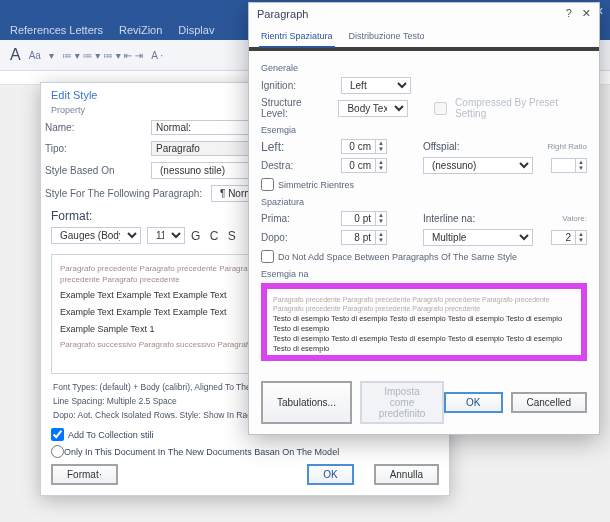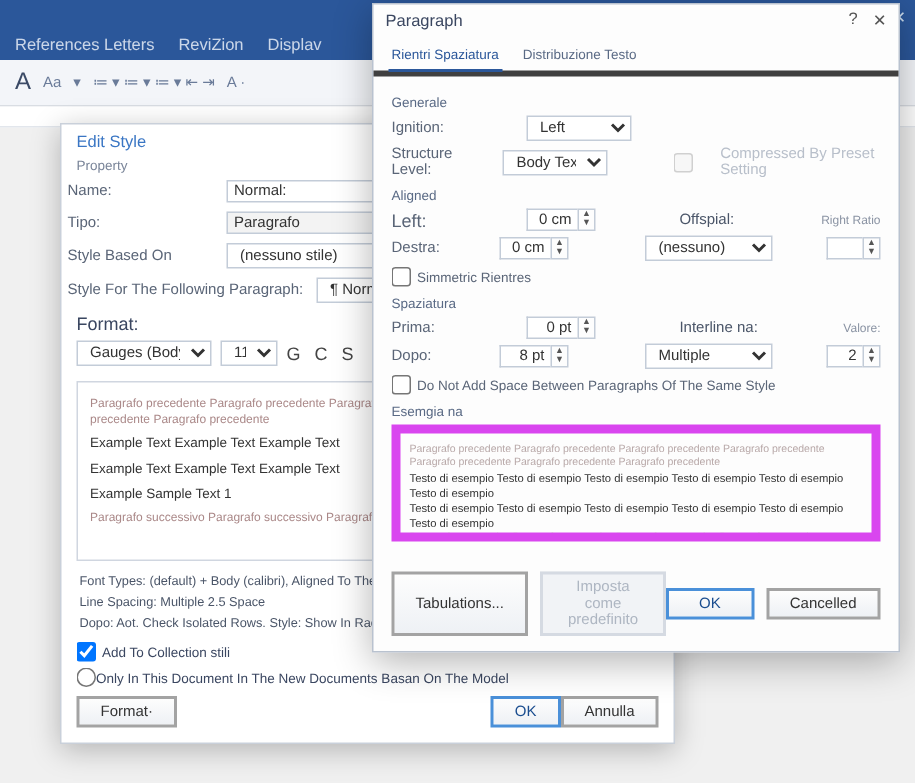--- a/index.html
+++ b/index.html
@@ -21,34 +21,34 @@
 .edit-style .hdr { padding: 6px 10px 2px; color: #3a76c4; font-size: 11px; }
 .edit-style .section-lbl { padding: 2px 10px; font-size: 9px; color: #7a8599; }
 .edit-style .row { display: flex; align-items: center; padding: 3px 4px; gap: 6px; }
 .edit-style .row .lbl { width: 100px; color: #5a6577; }
 .edit-style input[type=text], .edit-style select { border: 1px solid #c3ccd8; padding: 1px 4px; font-size: 10px; color: #333; background: #fff; }
 .edit-style .fmt-title { padding: 4px 10px 0; font-size: 12px; color: #3a4660; }
 .edit-style .fmt-bar { display: flex; align-items: center; gap: 6px; padding: 4px 10px; }
 .edit-style .preview { margin: 6px 10px; border: 1px solid #d0d6e0; background: #fff; padding: 8px; font-size: 8px; color: #a88; line-height: 1.4; height: 120px; overflow: hidden; }
 .edit-style .preview .blk { color: #333; font-size: 9px; margin: 4px 0; }
 .edit-style .meta { padding: 2px 12px; font-size: 8.5px; color: #4a5568; }
-.edit-style .footer-btns { display: flex; justify-content: flex-end; gap: 0; padding: 6px 10px 10px; }
+.edit-style .footer-btns { display: flex; justify-content: flex-end; gap: 20px; padding: 6px 10px 10px; }
 .btn { border: 2px solid #a3a3a3; background: linear-gradient(#fdfdfd,#eef1f5); padding: 3px 14px; font-size: 10px; color: #333; cursor: pointer; }
 .btn.primary { border-color: #4a90d9; color: #1a4d8f; }
 
 
 .para { position: absolute; left: 248px; top: 2px; width: 352px; background: #fdfdfd; border: 1px solid #b9c2cf; box-shadow: 0 6px 24px rgba(0,0,0,.3); font-size: 10px; color: #4a5568; }
 .para .titlebar { display: flex; align-items: center; justify-content: space-between; padding: 4px 8px; color: #3a4660; font-size: 11px; }
 .para .titlebar .ctl { display: flex; gap: 10px; color: #555; font-size: 11px; }
 .para .tabs { display: flex; gap: 12px; padding: 4px 10px 0; border-bottom: 4px solid #404040; font-size: 9px; color: #5a6a85; }
 .para .tabs .tab { padding: 3px 2px 5px; }
 .para .tabs .tab.active { color: #2b579a; border-bottom: 2px solid #2b579a; margin-bottom: -1px; }
 .para .body { padding: 6px 12px 10px; }
 .para .grp-lbl { font-size: 9px; color: #5a6a85; margin: 6px 0 4px; }
-.para .frow { display: flex; align-items: center; gap: 18px; margin: 3px 0; flex-wrap: nowrap; }
+.para .frow { display: flex; align-items: center; gap: 8px; margin: 3px 0; flex-wrap: nowrap; }
 .para .frow .l { width: 72px; color: #5a6577; }
 .para select, .para input[type=text] { border: 1px solid #c3ccd8; padding: 1px 4px; font-size: 10px; background: #fff; color: #333; }
 .para .spin { display: inline-flex; align-items: stretch; }
 .para .spin input { width: 34px; text-align: right; border-right: none; }
 .para .spin .ar { display: flex; flex-direction: column; border: 1px solid #c3ccd8; }
 .para .spin .ar span { font-size: 6px; line-height: 6px; padding: 0 2px; color: #555; cursor: pointer; }
 .para .chk { display: flex; align-items: center; gap: 4px; font-size: 9px; color: #5a6577; margin: 4px 0 2px; }
 .para .preview { border: 6px solid #d946ef; padding: 6px; font-size: 7px; color: #b8a8a8; line-height: 1.35; height: 78px; overflow: hidden; margin-top: 4px; }
 .para .preview .emph { color: #333; font-size: 7.5px; }
 .para .foot { display: flex; align-items: center; justify-content: space-between; padding: 10px 12px; }
@@ -159,21 +159,21 @@
       <select style="width:70px"><option>Left</option></select>
     </div>
     <div class="frow">
       <span class="l">Structure Level:</span>
       <select style="width:70px"><option>Body Text</option></select>
       <span style="width:10px"></span>
       <input type="checkbox" disabled="" style="">
       <span style="color:#b8bfca">Compressed By Preset Setting</span>
     </div>
 
-    <div class="grp-lbl">Aligned</div>
+    <div class="grp-lbl">Esemgia</div>
     <div class="frow">
       <span class="l" style="font-size:12px">Left:</span>
       <span class="spin">
           <input type="text" value="0 cm" style="">
           <span class="ar">
             <span>▲</span>
             <span>▼</span>
           </span>
         </span>
       <span style="width:20px"></span>

